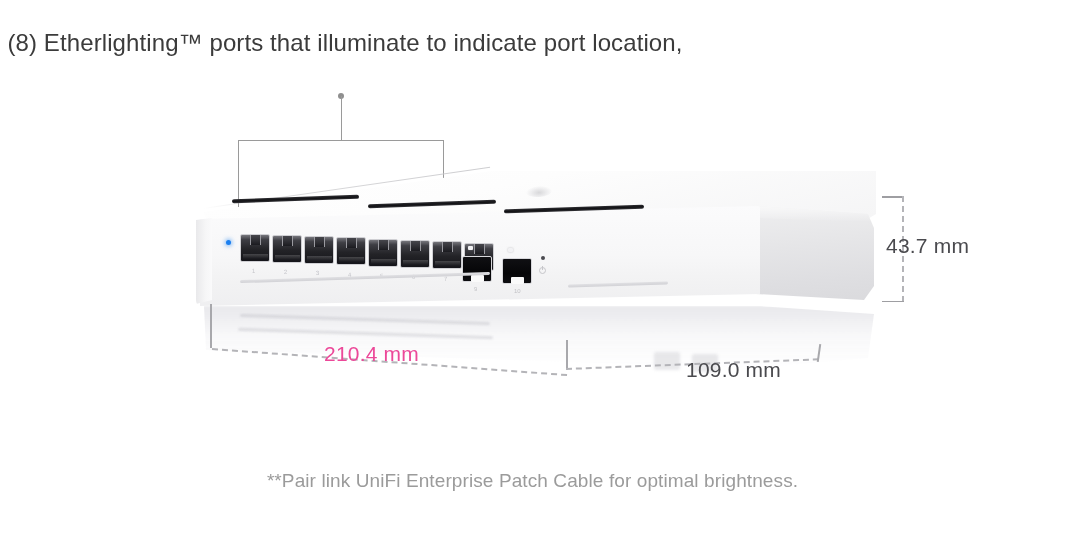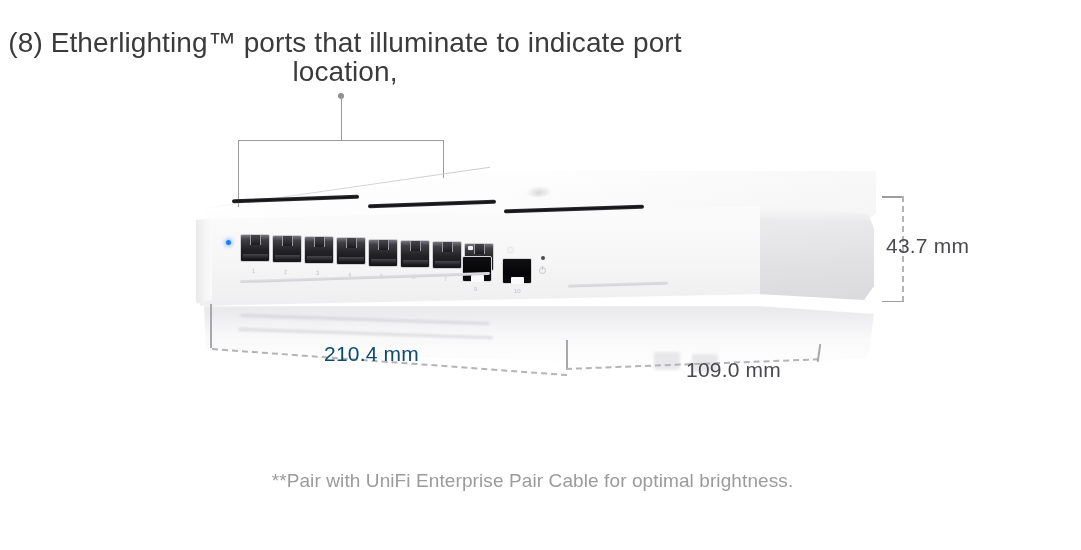--- a/index.html
+++ b/index.html
@@ -17,21 +17,21 @@
   }
 
   
   .headline {
     position: absolute;
     left: 0;
     top: 28px;
     width: 690px;
     text-align: center;
     color: #3b3b3b;
-    font-size: 28px;
+    font-size: 24px;
     line-height: 29px;
     font-weight: 400;
     letter-spacing: 0.1px;
   }
   .headline .l1 { display: block; }
   .headline .l2 { display: block; }
 
   
   .footnote {
     position: absolute;
@@ -362,21 +362,21 @@
     left: 210px;
     top: 304px;
     width: 1.5px;
     height: 44px;
     background: #a8a8ac;
   }
   .dim-w-label {
     position: absolute;
     left: 324px;
     top: 342px;
-    color: #0c4a6e;
+    color: #ec4899;
     font-size: 21px;
     letter-spacing: .2px;
   }
 
   
   .dim-d-line {
     position: absolute;
     left: 566px;
     top: 368px;
     width: 253px;
@@ -535,13 +535,13 @@
   <div class="dim-d-label">109.0 mm</div>
 
   <div class="dim-h-bracket">
     <div class="dim-h-top"></div>
     <div class="dim-h-v"></div>
     <div class="dim-h-bot"></div>
   </div>
   <div class="dim-h-label">43.7 mm</div>
 </div>
 
-<div class="footnote">**Pair with UniFi Enterprise Pair Cable for optimal brightness.</div>
+<div class="footnote">**Pair link UniFi Enterprise Patch Cable for optimal brightness.</div>
 
 </body></html>

